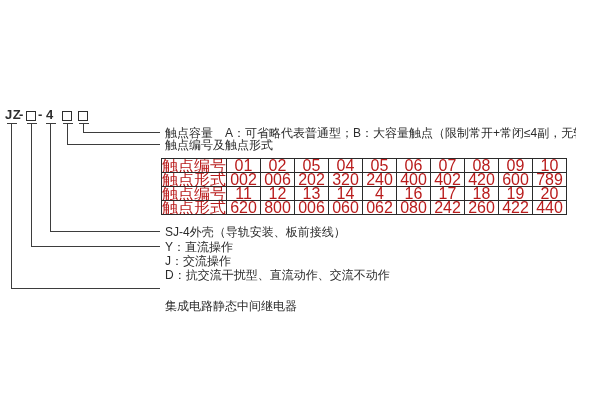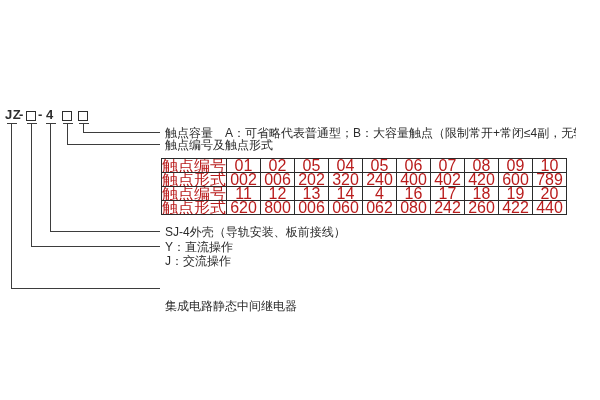--- a/index.html
+++ b/index.html
@@ -88,20 +88,21 @@
   <div class="leader" style="left:67px;top:124px;width:93px;height:21px;"></div>
   <div class="leader" style="left:50px;top:124px;width:110px;height:108px;"></div>
   <div class="leader" style="left:31px;top:124px;width:129px;height:123px;"></div>
   <div class="leader" style="left:11px;top:124px;width:149px;height:165px;"></div>
 
   <div class="lbl" style="top:127px;">触点容量　A：可省略代表普通型；B：大容量触点（限制常开+常闭≤4副，无转换）</div>
   <div class="lbl" style="top:139px;">触点编号及触点形式</div>
   <div class="lbl" style="top:226px;">SJ-4外壳（导轨安装、板前接线）</div>
   <div class="lbl" style="top:241px;">Y：直流操作</div>
   <div class="lbl" style="top:255px;">J：交流操作</div>
+  <div class="lbl" style="top:269px;">D：抗交流干扰型、直流动作、交流不动作</div>
   <div class="lbl" style="top:300px;">集成电路静态中间继电器</div>
 
   <div class="tbl-wrap">
     <table class="contact">
       <tbody>
           <tr>
             <td class="rowhead">触点编号</td>
             <td class="val">01</td>
             <td class="val">02</td>
             <td class="val">05</td>

